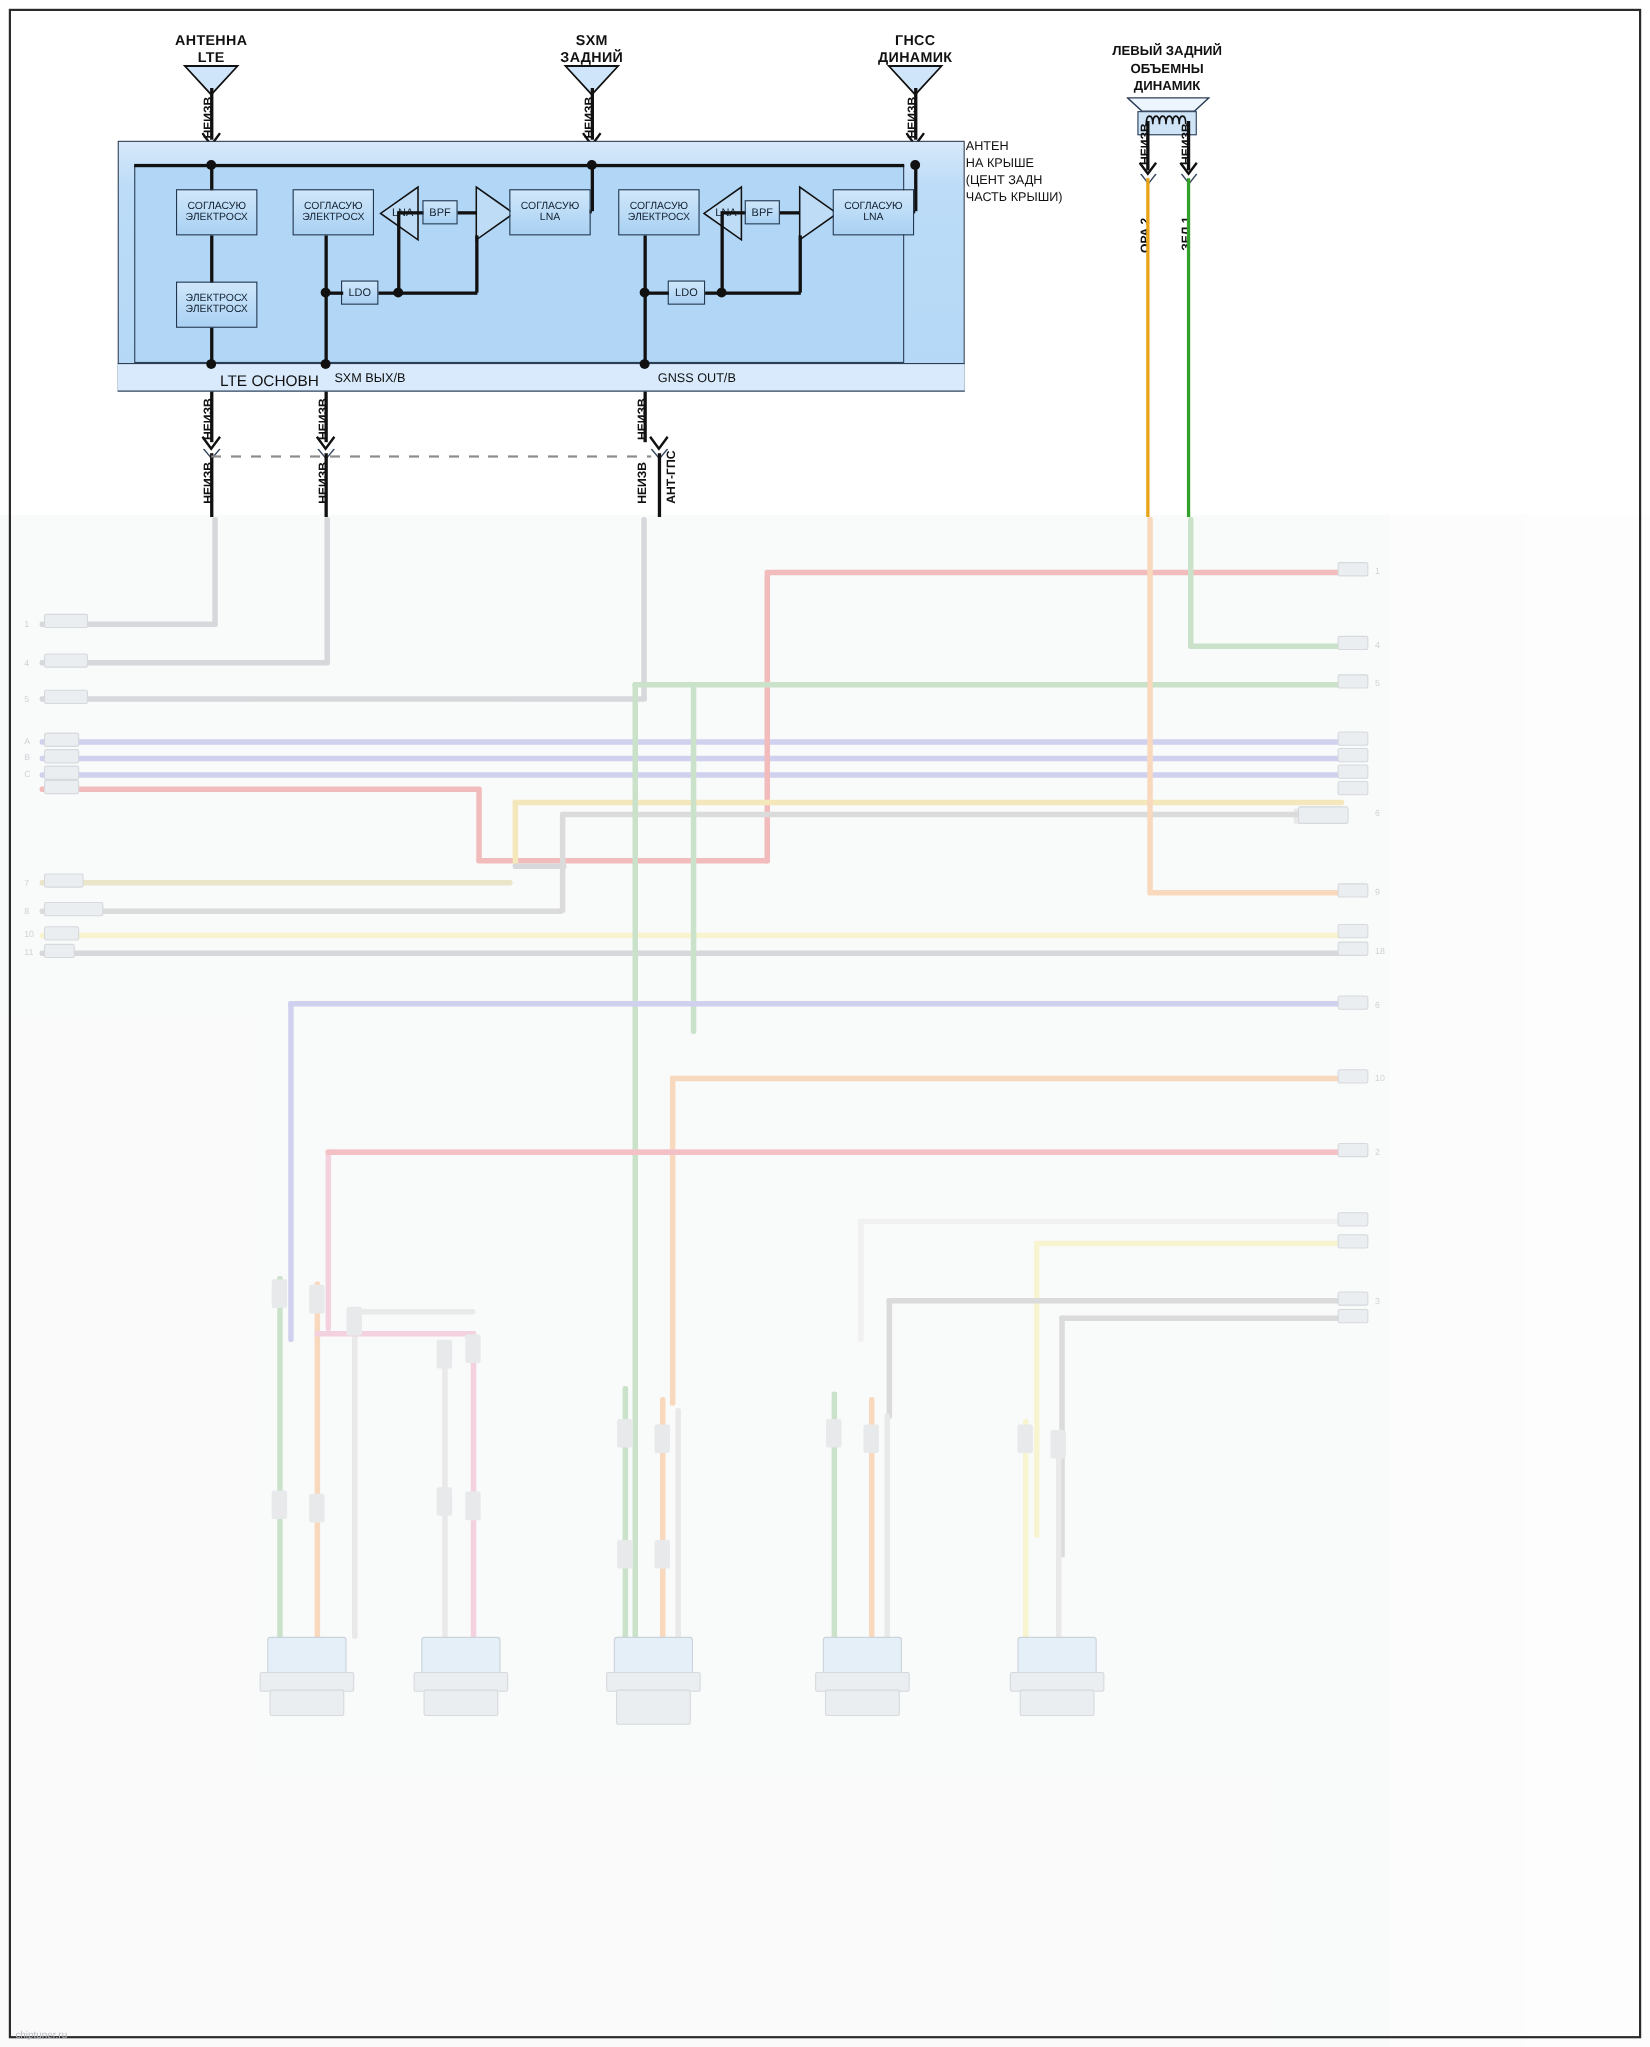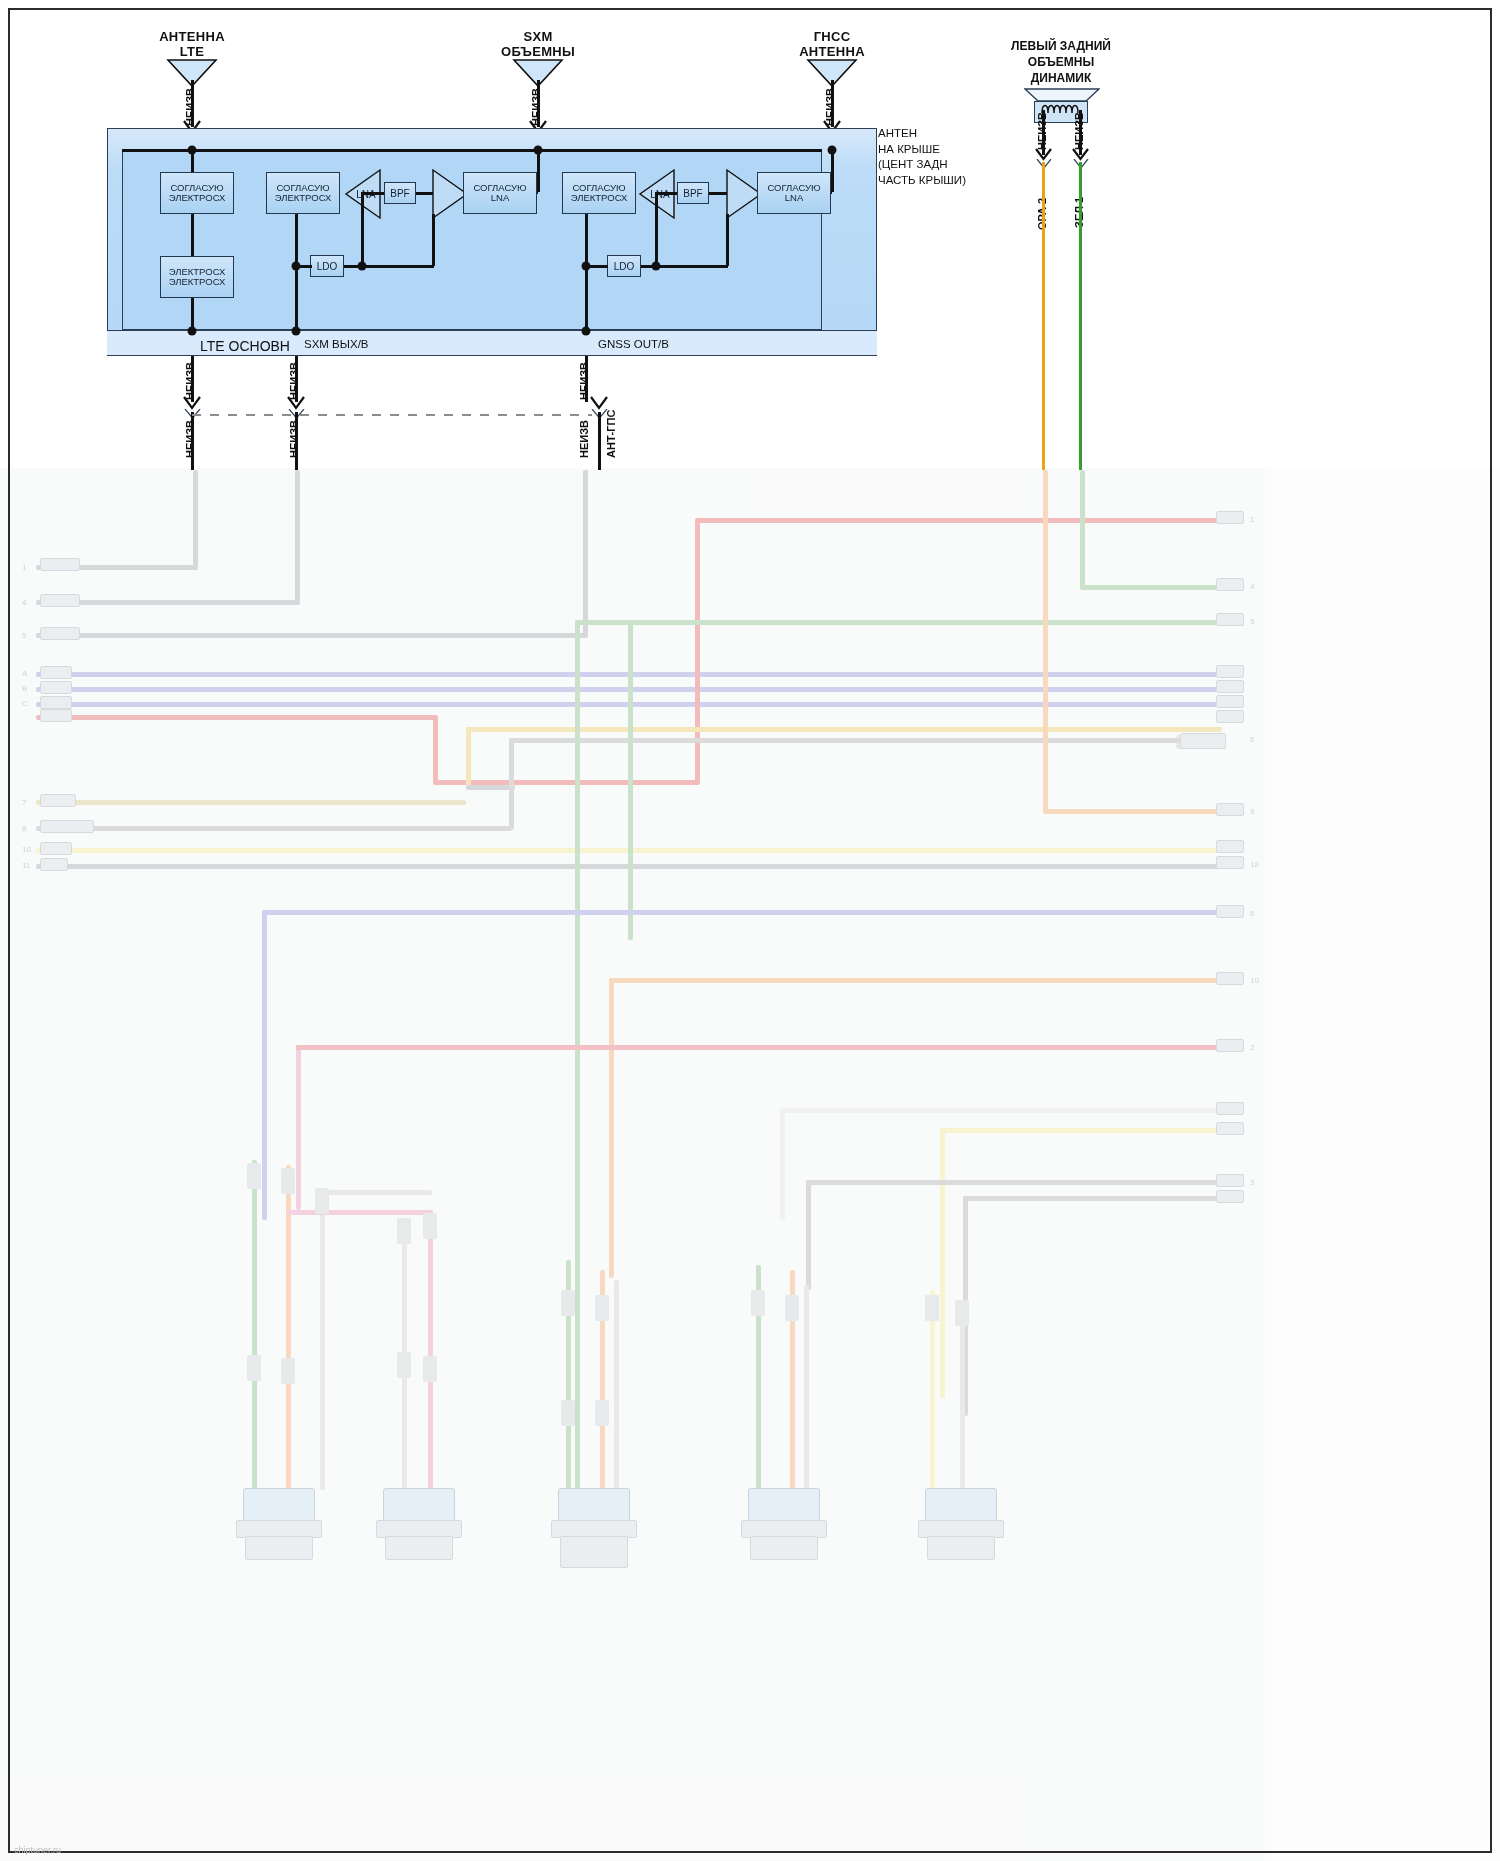--- a/index.html
+++ b/index.html
@@ -244,41 +244,41 @@
         <polyline points="1,1 9,12 17,1" fill="none" stroke="#111" stroke-width="2.2"></polyline>
       </svg>
   </div>
   <div style="position:absolute;left:184px;top:129px;">
     <svg width="17" height="10" viewBox="0 0 17 10">
         <polyline points="1,0 8.5,9 16,0" fill="none" stroke="#3a4c60" stroke-width="1.3"></polyline>
       </svg>
   </div>
 
   <div class="lbl lbl-c" style="left:538px;top:29px;font-size:13px;font-weight:700;letter-spacing:.3px;">SXM
-ОБЪЕМНЫ</div>
+ЗАДНИЙ</div>
   <div class="ant-sym" style="left:538px;top:58px;">
     <svg width="52" height="30" viewBox="0 0 52 30">
       <polygon points="2,2 50,2 26,28" fill="#cfe6fa" stroke="#111" stroke-width="1.6"></polygon>
     </svg>
   </div>
   <div class="wire vw" style="left:537px;top:80px;height:47px;"></div>
   <div class="vlbl" style="left:530px;top:126px;font-size:11px;font-weight:700;">НЕИЗВ</div>
   <div style="position:absolute;left:529px;top:120px;">
     <svg width="18" height="14" viewBox="0 0 18 14">
         <polyline points="1,1 9,12 17,1" fill="none" stroke="#111" stroke-width="2.2"></polyline>
       </svg>
   </div>
   <div style="position:absolute;left:530px;top:129px;">
     <svg width="17" height="10" viewBox="0 0 17 10">
         <polyline points="1,0 8.5,9 16,0" fill="none" stroke="#3a4c60" stroke-width="1.3"></polyline>
       </svg>
   </div>
 
   <div class="lbl lbl-c" style="left:832px;top:29px;font-size:13px;font-weight:700;letter-spacing:.3px;">ГНСС
-АНТЕННА</div>
+ДИНАМИК</div>
   <div class="ant-sym" style="left:832px;top:58px;">
     <svg width="52" height="30" viewBox="0 0 52 30">
       <polygon points="2,2 50,2 26,28" fill="#cfe6fa" stroke="#111" stroke-width="1.6"></polygon>
     </svg>
   </div>
   <div class="wire vw" style="left:831px;top:80px;height:47px;"></div>
   <div class="vlbl" style="left:824px;top:126px;font-size:11px;font-weight:700;">НЕИЗВ</div>
   <div style="position:absolute;left:823px;top:120px;">
     <svg width="18" height="14" viewBox="0 0 18 14">
         <polyline points="1,1 9,12 17,1" fill="none" stroke="#111" stroke-width="2.2"></polyline>

